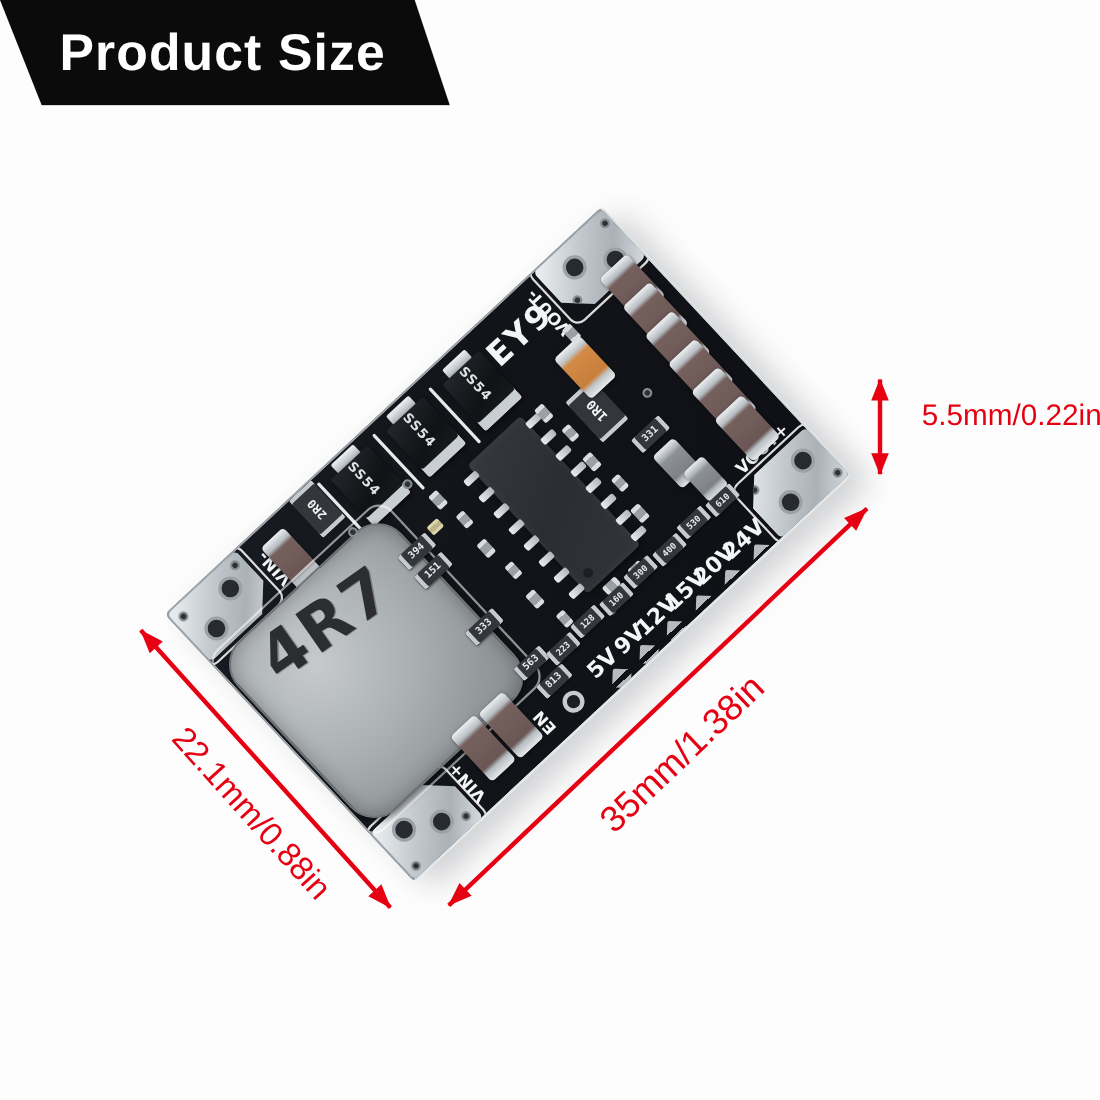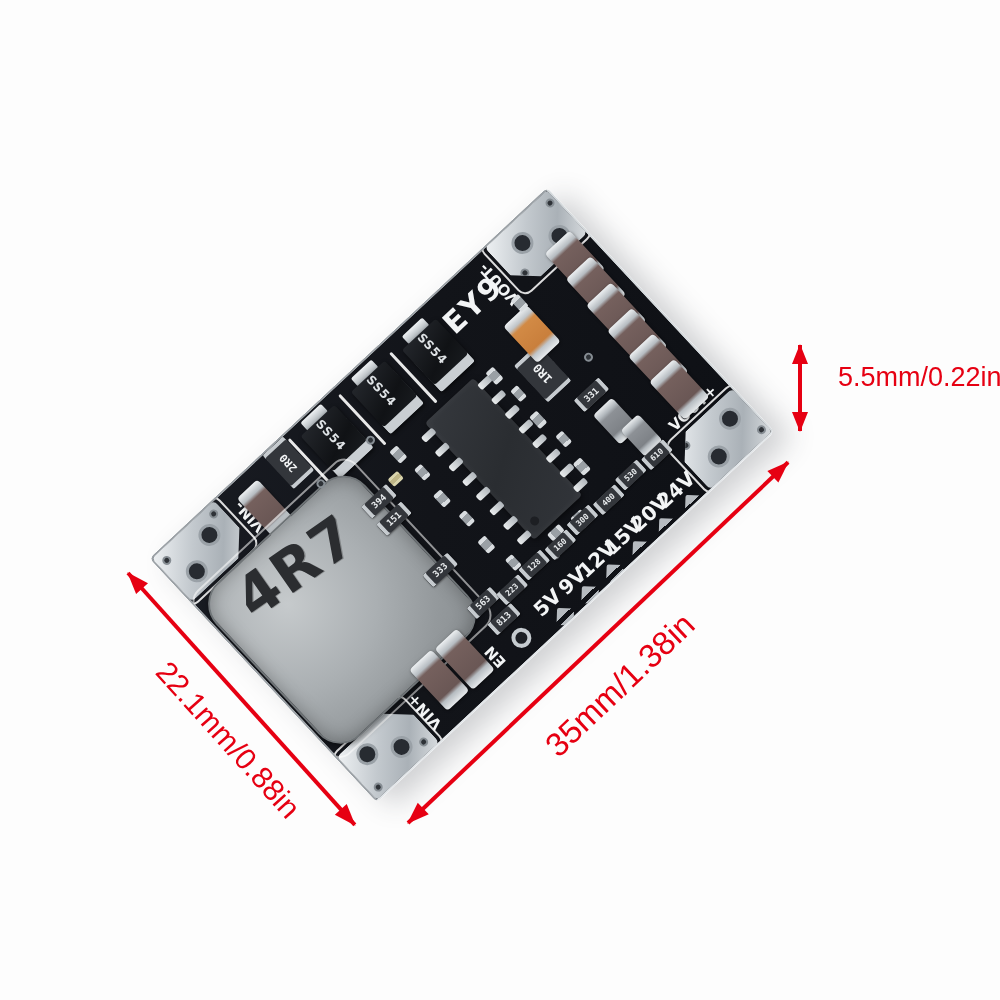--- a/index.html
+++ b/index.html
@@ -85,20 +85,23 @@
            width:0;height:0;border-bottom:20px solid #e60012;border-left:8px solid transparent;border-right:8px solid transparent;}
   .arrow.vrt::after{content:"";position:absolute;bottom:-1px;left:50%;transform:translateX(-50%);
            width:0;height:0;border-top:20px solid #e60012;border-left:8px solid transparent;border-right:8px solid transparent;}
   .dim-label{position:absolute;color:#e60012;white-space:nowrap;font-weight:500;}
 </style>
 </head>
 <body>
 
 <div id="stage">
 
+  <div class="banner">
+    <div class="banner-title">Product Size</div>
+  </div>
 
   <div class="board">
 
     <div class="pad-wrap" style="left:-6px;top:-6px;">
       <div class="pad ch-br">
         <div class="hole" style="left:48px;top:12px;"></div>
         <div class="hole" style="left:14px;top:30px;"></div>
         <div class="via" style="left:72px;top:6px;"></div>
         <div class="via" style="left:6px;top:8px;"></div>
       </div>

